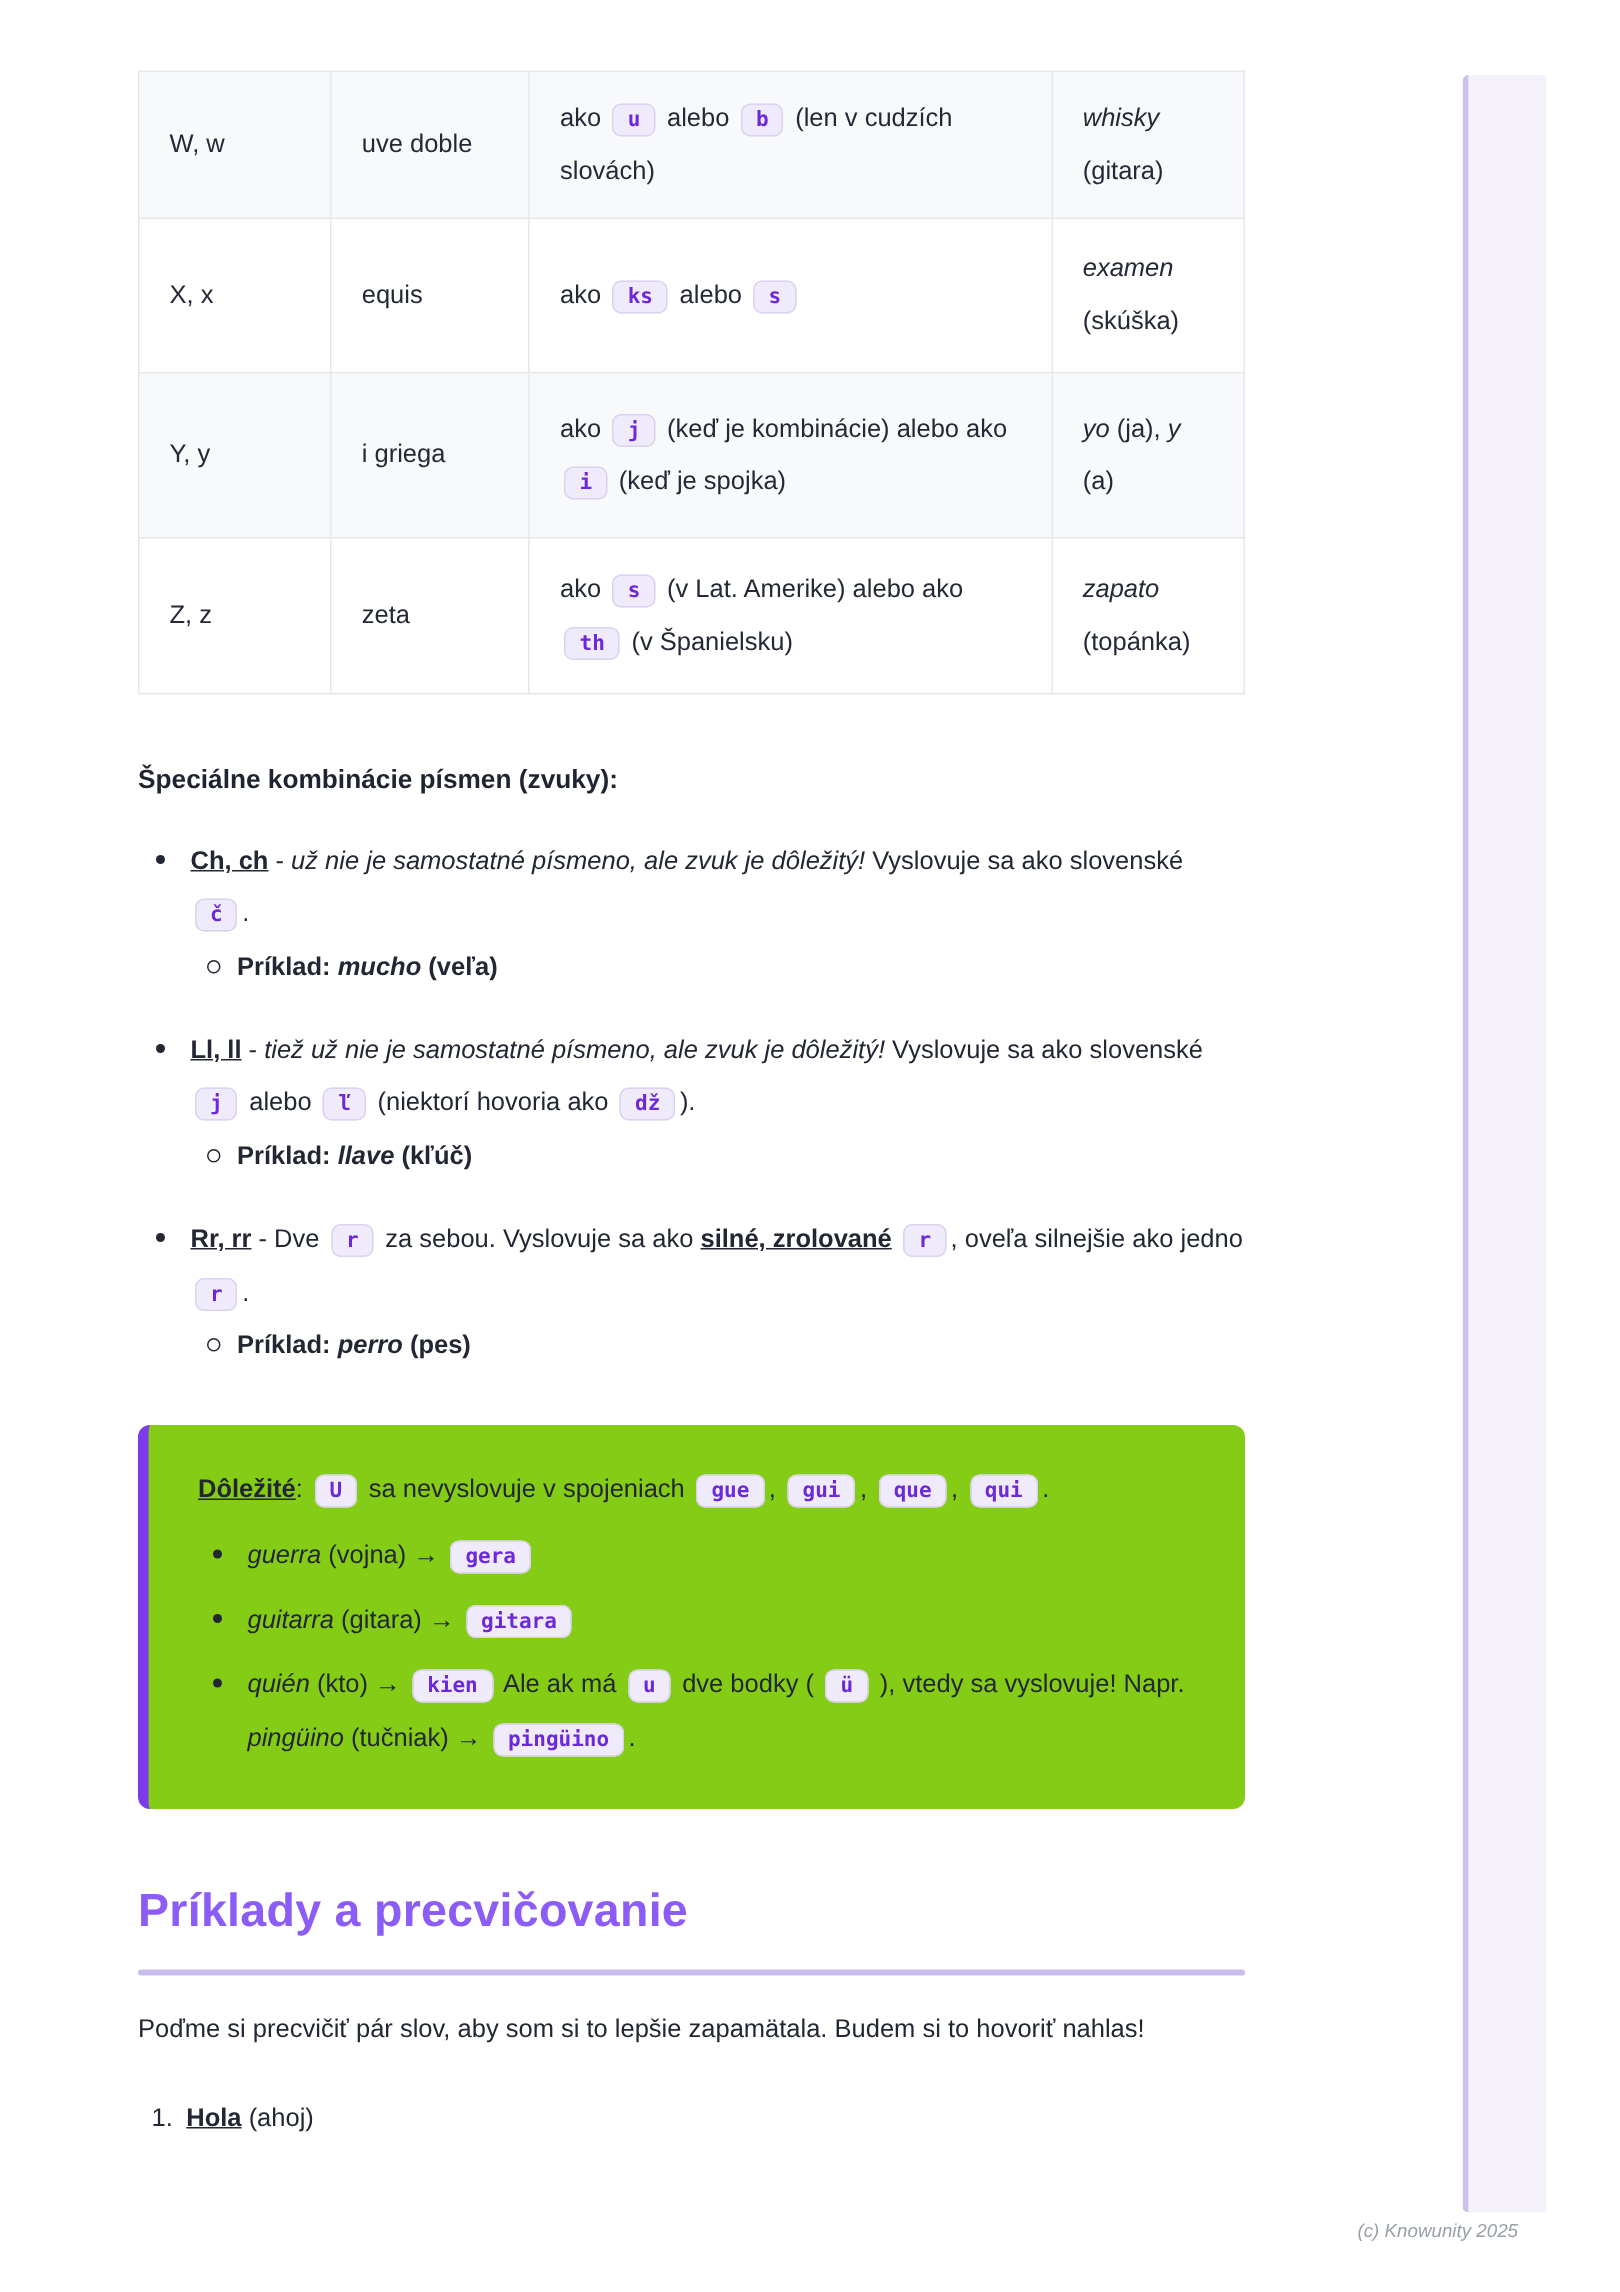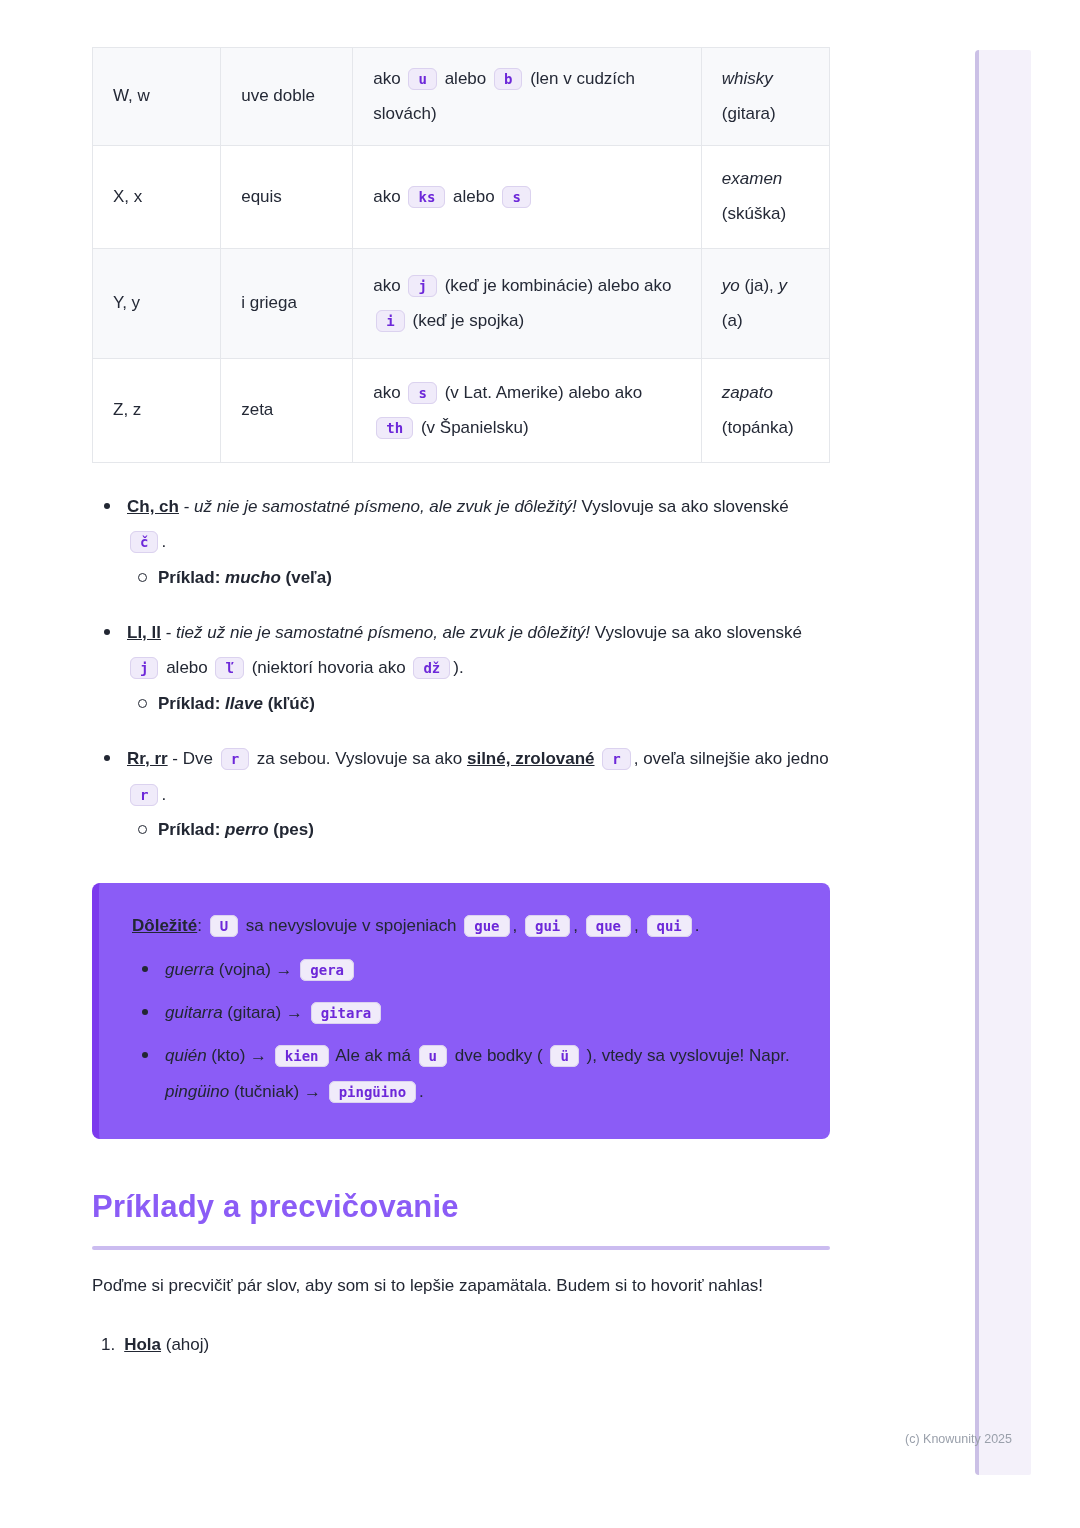--- a/index.html
+++ b/index.html
@@ -46,43 +46,43 @@
   }
   ul.sub{list-style:none;margin:0;padding:0;font-weight:bold;}
   ul.sub>li{position:relative;padding-left:31px;}
   ul.sub>li::before{
     content:"";position:absolute;left:11px;top:13px;width:7px;height:7px;
     border-radius:50%;border:1.5px solid #222733;background:transparent;
   }
 
   
   .callout{
-    margin-top:36px;background:#8b5cf6;border-left:7px solid #7c3aed;
+    margin-top:36px;background:#84cc16;border-left:7px solid #7c3aed;
     border-radius:8px;padding:25px 30px 30px 33px;font-size:17px;line-height:2.08;
   }
   .callout-intro{margin:0;}
   ul.callout-list{list-style:none;margin:8px 0 0;padding:0;}
   ul.callout-list>li{position:relative;padding-left:33px;margin-top:8px;}
   ul.callout-list>li::before{
     content:"";position:absolute;left:10px;top:14px;width:6px;height:6px;
     border-radius:50%;background:#222733;
   }
 
   
   h1.title{font-size:31px;font-weight:700;color:#8b5cf6;margin:50px 0 0;letter-spacing:.2px;}
   hr.rule{border:none;height:4px;background:#cbbcf0;border-radius:2px;margin:21px 0 0;}
   p.intro{font-size:17px;line-height:2.2;margin:17px 0 0;}
   ol.practice{list-style:none;margin:27px 0 0;padding:0;font-size:17px;line-height:1.6;}
   ol.practice li{display:flex;padding-left:9px;}
   ol.practice .num{min-width:13px;margin-right:9px;}
 
   
   .footer{
-    position:absolute;left:905px;top:1432px;font-size:12.5px;color:#9aa0ab;
-    z-index:3;white-space:nowrap;
+    position:absolute;left:905px;top:1480px;font-size:12.5px;color:#9aa0ab;
+    z-index:3;white-space:nowrap;font-style:italic;
   }
   .panel{
     position:absolute;left:975px;top:50px;width:56px;height:1425px;box-sizing:border-box;
     background:#f4f1fa;border-left:4px solid #cbc0e6;border-radius:4px 2px 2px 4px;z-index:1;
   }
 </style>
 </head>
 <body>
 
 <div class="content">
@@ -115,20 +115,21 @@
         </tr>
         <tr>
           <td>Z, z</td>
           <td>zeta</td>
           <td><span>ako </span><code class="chip">s</code><span> (v Lat. Amerike) alebo ako </span><code class="chip">th</code><span> (v Španielsku)</span></td>
           <td><span class="i">zapato</span><span> (topánka)</span></td>
         </tr>
       </tbody>
   </table>
 
+  <h3 class="section">Špeciálne kombinácie písmen (zvuky):</h3>
 
   <ul class="bullets">
       <li><span><span class="b">Ch, ch</span><span> - </span><span class="i">už nie je samostatné písmeno, ale zvuk je dôležitý!</span><span> Vyslovuje sa ako slovenské </span><code class="chip">č</code><span>.</span></span><ul class="sub">
           <li><span>Príklad: </span><span class="i">mucho</span><span> (veľa)</span></li>
         </ul></li>
       <li><span><span class="b">Ll, ll</span><span> - </span><span class="i">tiež už nie je samostatné písmeno, ale zvuk je dôležitý!</span><span> Vyslovuje sa ako slovenské </span><code class="chip">j</code><span> alebo </span><code class="chip">ľ</code><span> (niektorí hovoria ako </span><code class="chip">dž</code><span>).</span></span><ul class="sub">
           <li><span>Príklad: </span><span class="i">llave</span><span> (kľúč)</span></li>
         </ul></li>
       <li><span><span class="b">Rr, rr</span><span> - Dve </span><code class="chip">r</code><span> za sebou. Vyslovuje sa ako </span><span class="b">silné, zrolované</span><span> </span><code class="chip">r</code><span>, oveľa silnejšie ako jedno </span><code class="chip">r</code><span>.</span></span><ul class="sub">
           <li><span>Príklad: </span><span class="i">perro</span><span> (pes)</span></li>

